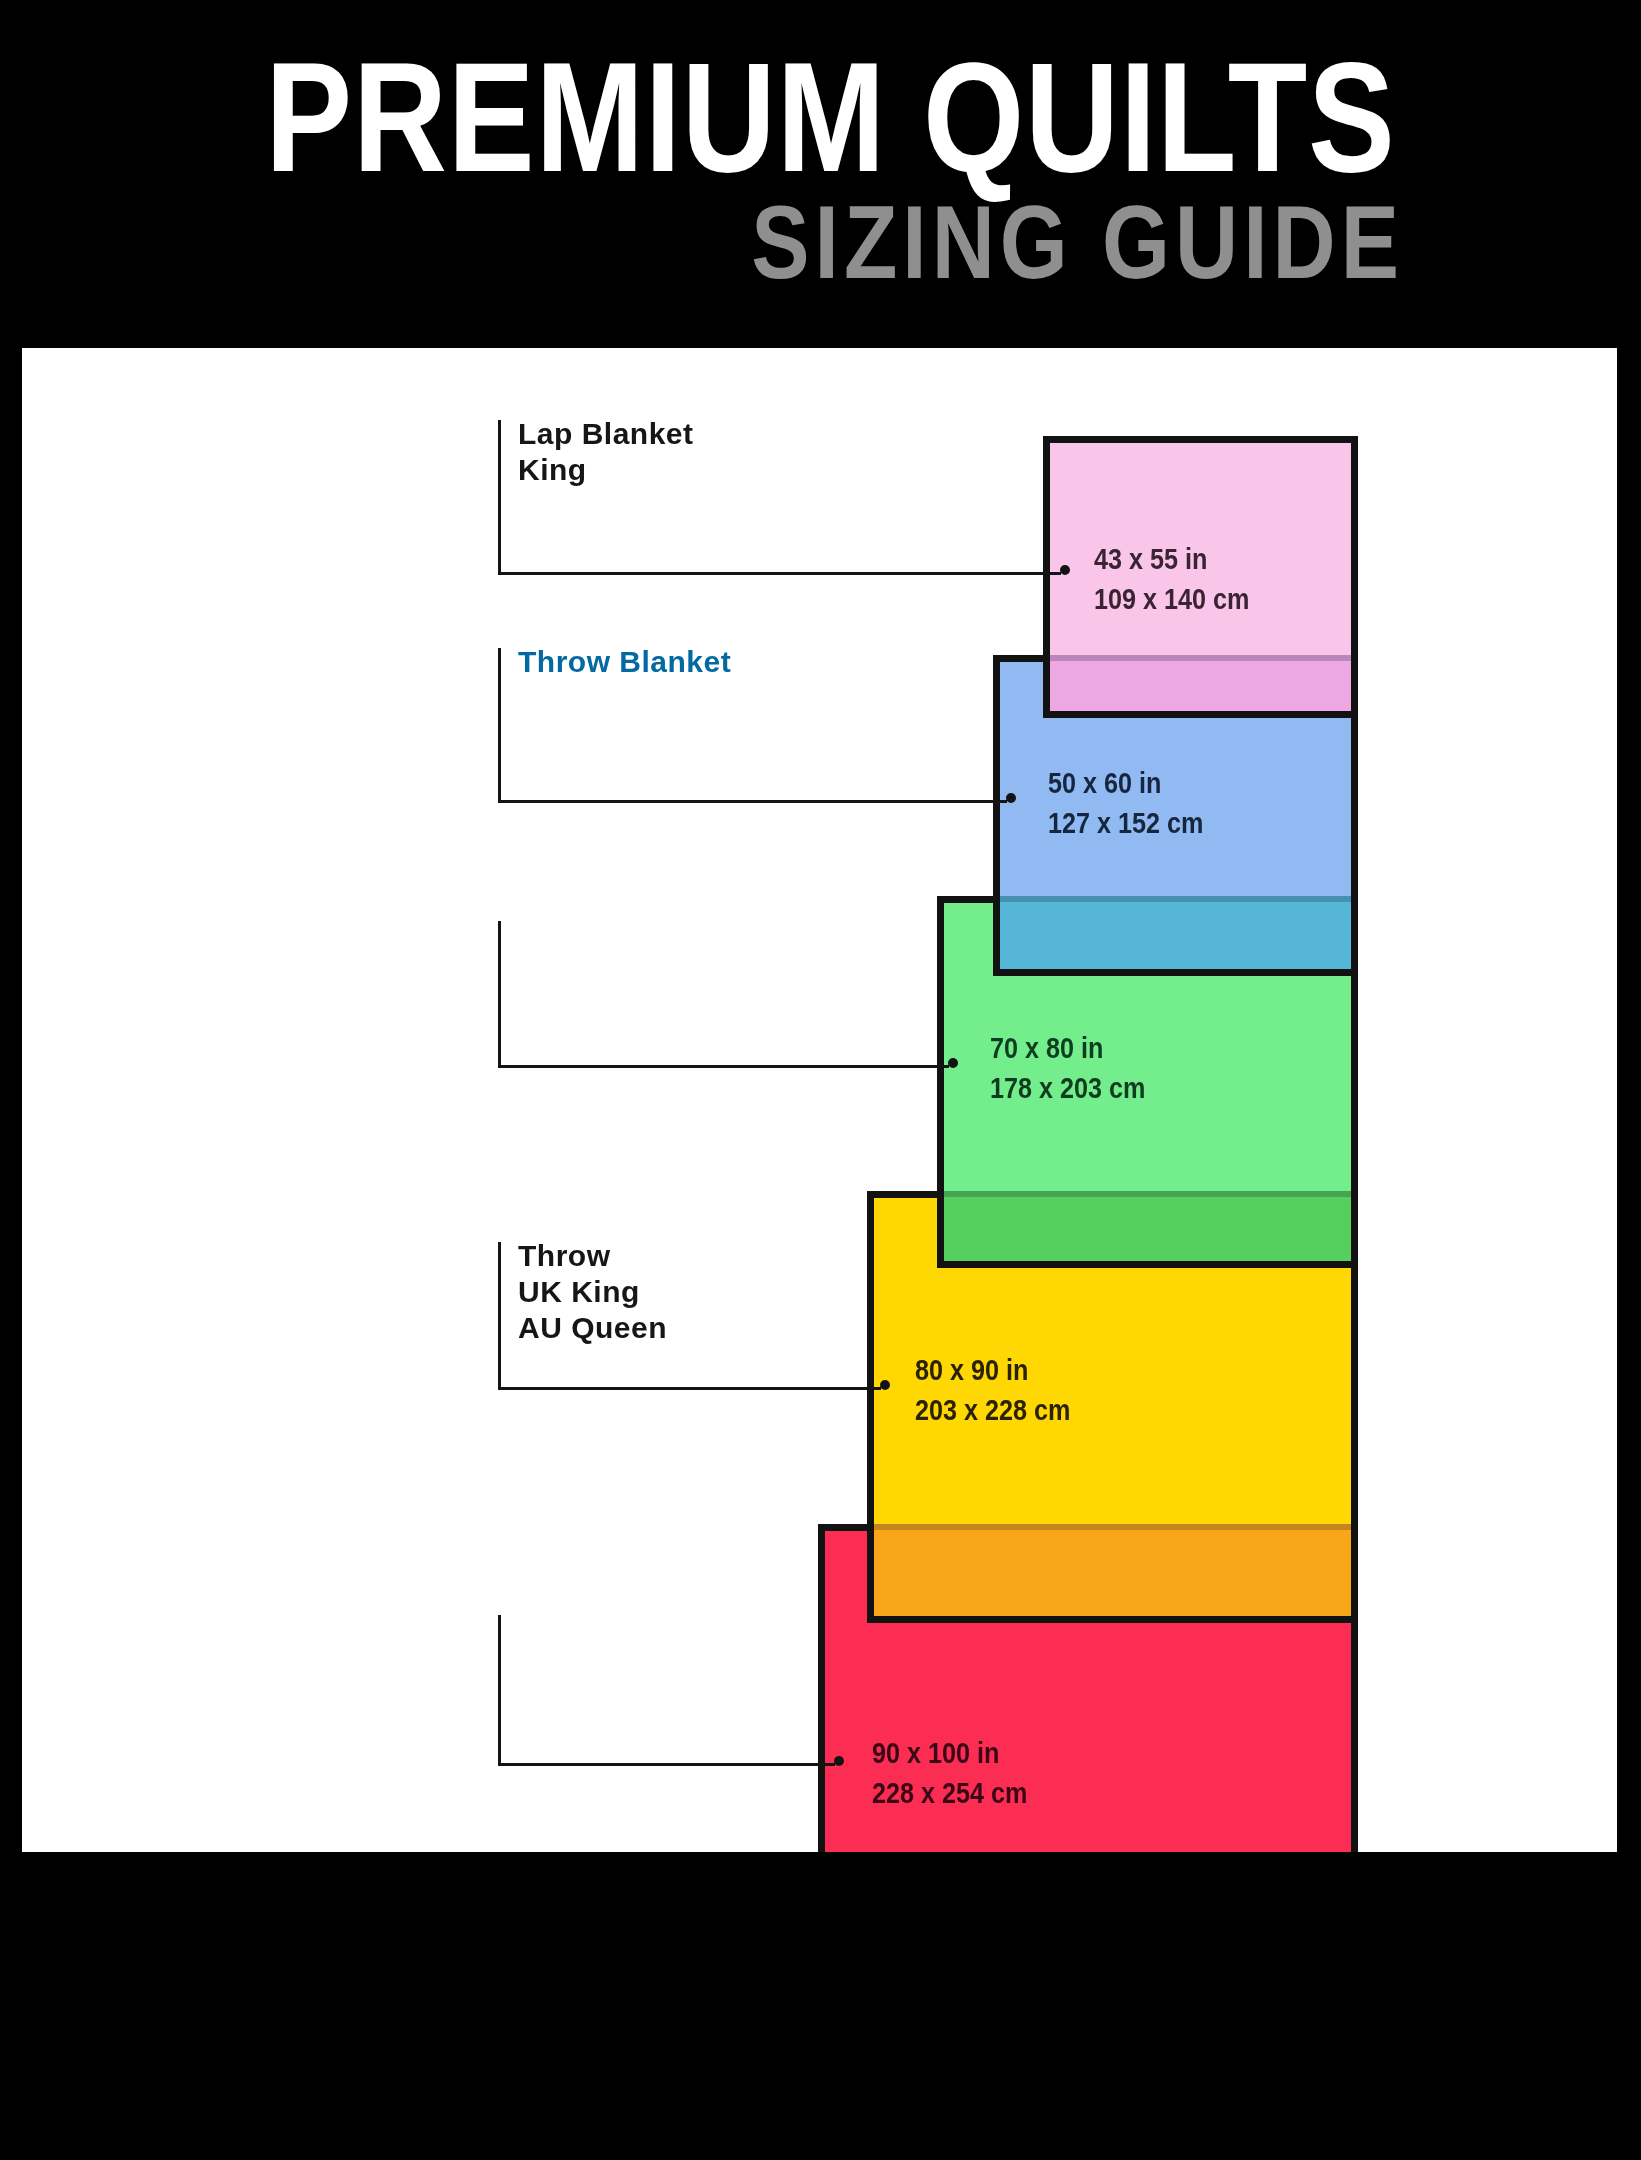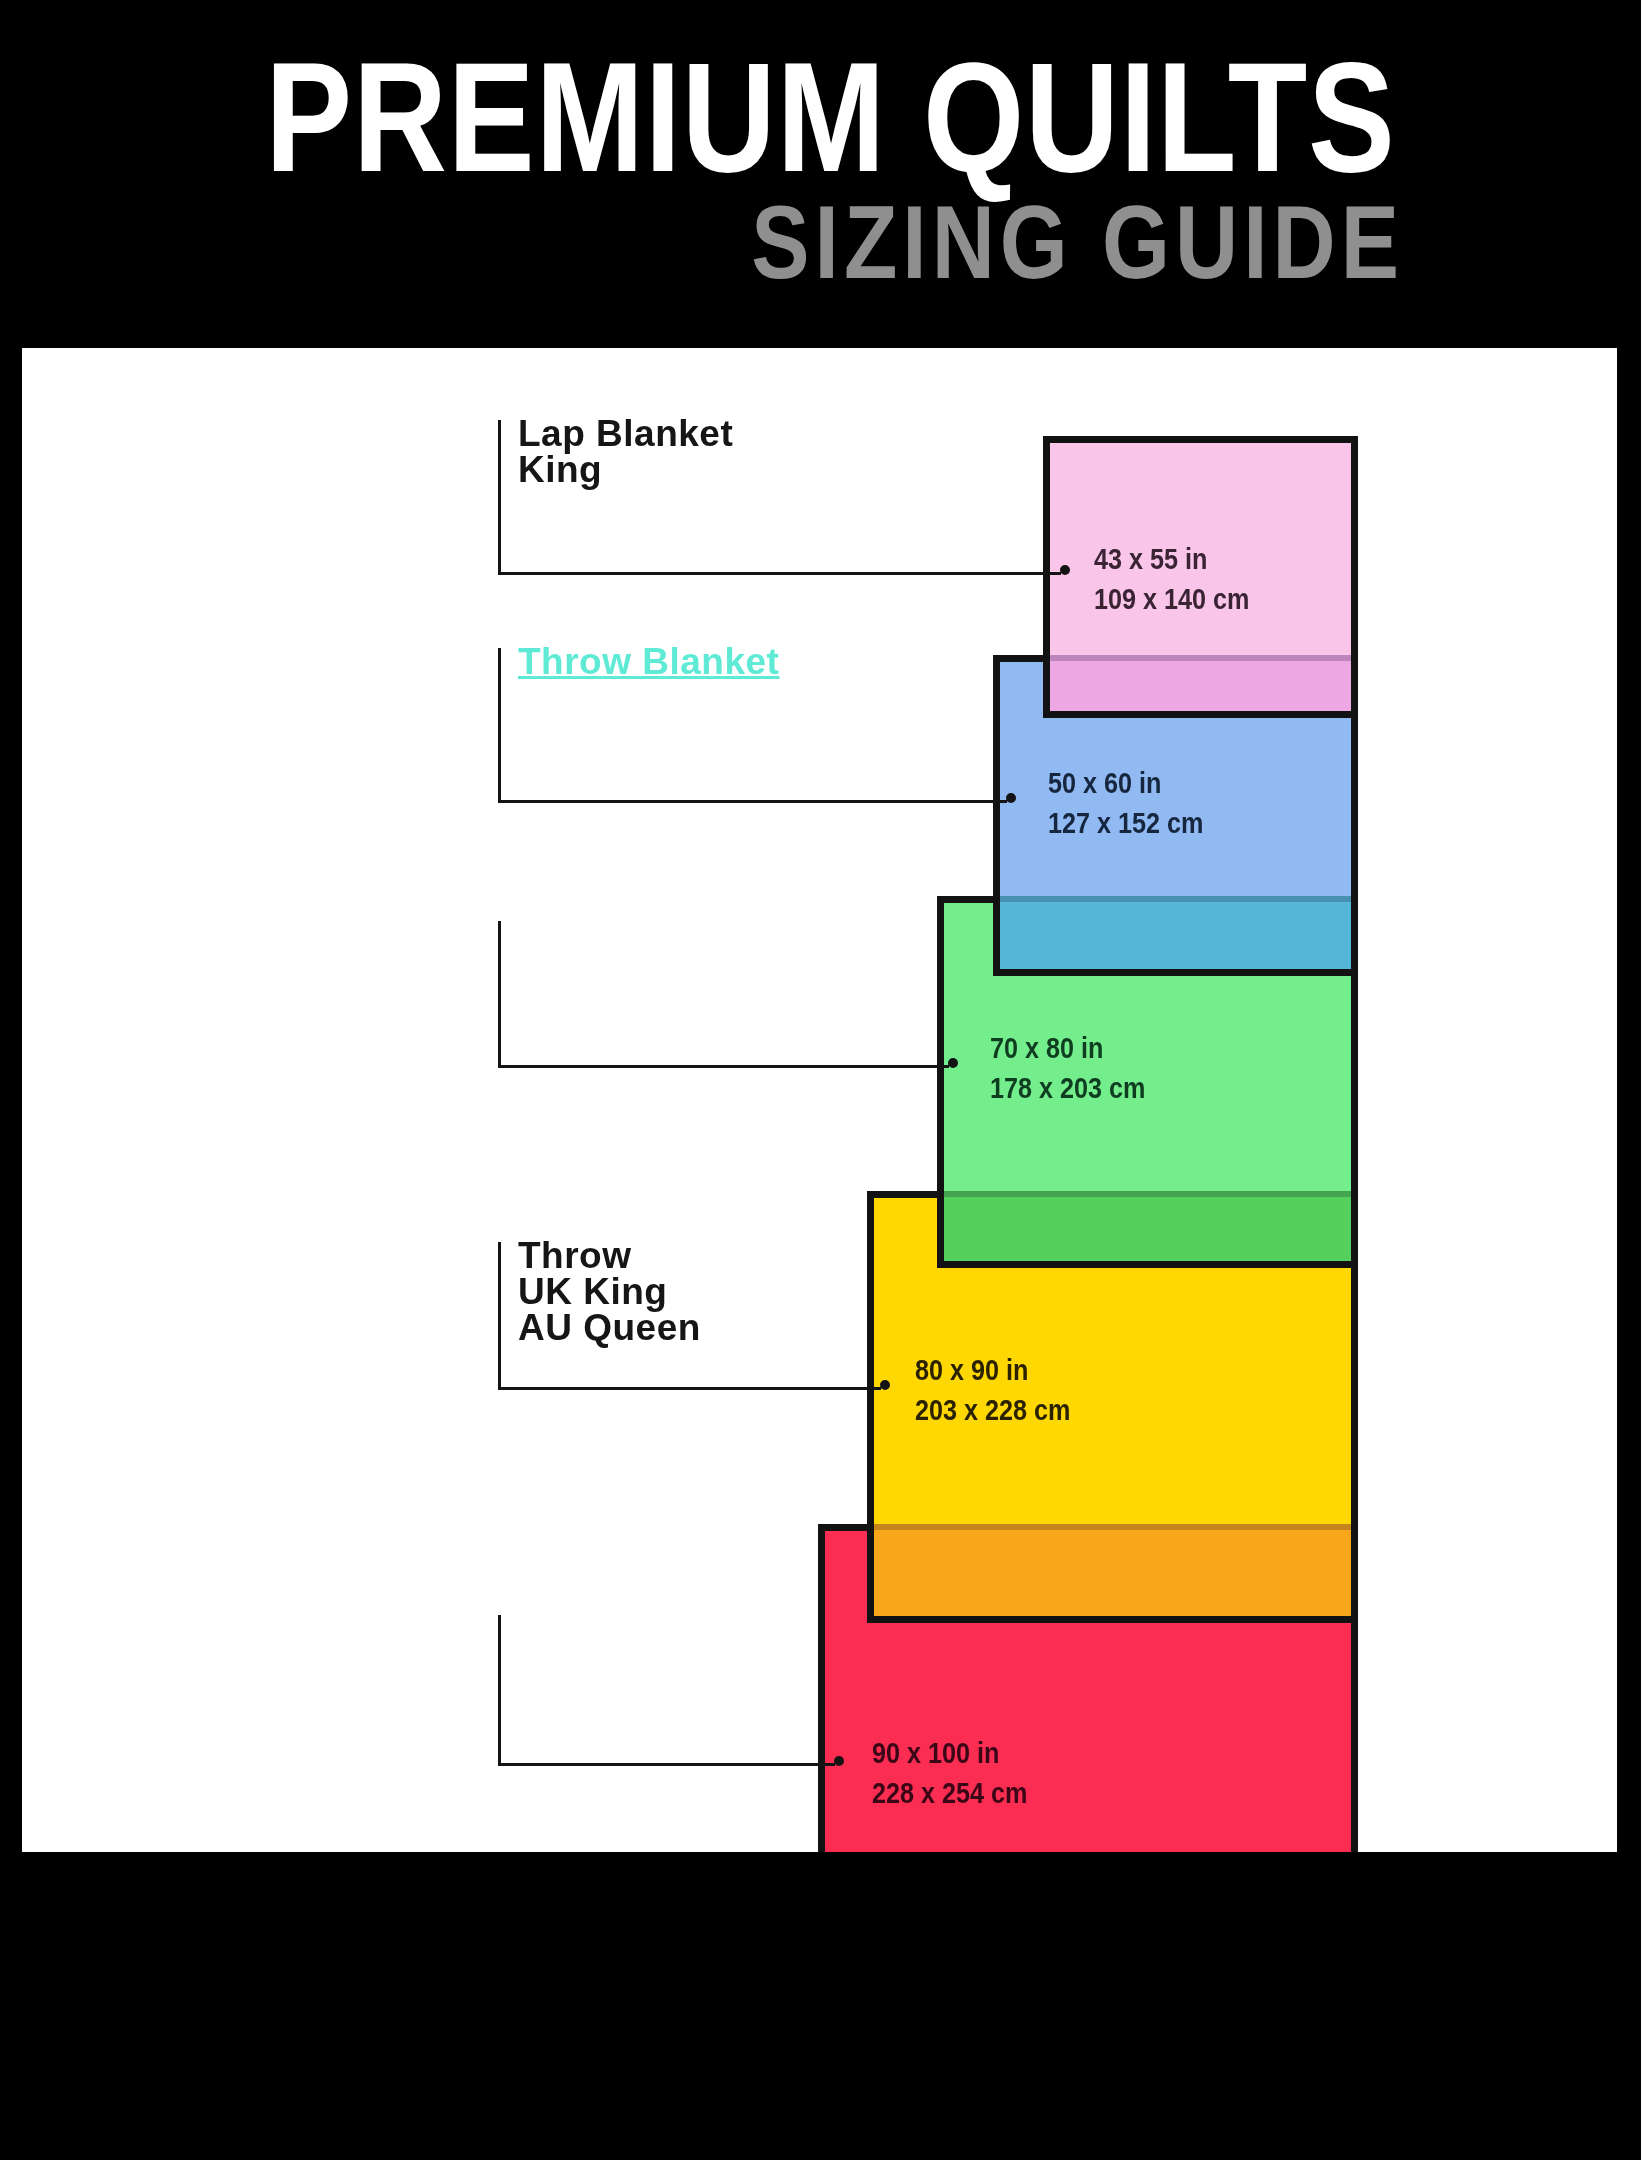--- a/index.html
+++ b/index.html
@@ -64,21 +64,21 @@
     position: absolute;
     width: 8px; height: 8px;
     background: #ffffff;
     border: 5px solid #131313;
     border-radius: 50%;
   }
 
   
   .label-group {
     position: absolute;
-    font-size: 37px;
+    font-size: 30px;
     font-weight: bold;
     line-height: 36px;
     letter-spacing: 0.5px;
     white-space: nowrap;
   }
   .dims {
     position: absolute;
     font-size: 30px;
     font-weight: bold;
     line-height: 40px;
@@ -133,21 +133,21 @@
 
   <div class="lead-v" style="left:498px; top:1615px; height:150px;"></div>
   <div class="lead-h" style="left:498px; top:1763px; width:337px;"></div>
   <div class="dot" style="left:834px; top:1756px;"></div>
 
   <div class="label-group" style="left: 518px; top: 416px; color: rgb(22, 22, 22);">
     <div>Lap Blanket</div>
     <div>King</div>
   </div>
 
-  <div class="label-group" style="left: 518px; top: 644px; color: #5eead4; text-decoration: underline;">
+  <div class="label-group" style="left: 518px; top: 644px; color: #0369a1;">
     <div>Throw Blanket</div>
   </div>
 
 
   <div class="label-group" style="left: 518px; top: 1238px; color: rgb(22, 22, 22);">
     <div>Throw</div>
     <div>UK King</div>
     <div>AU Queen</div>
   </div>
 

